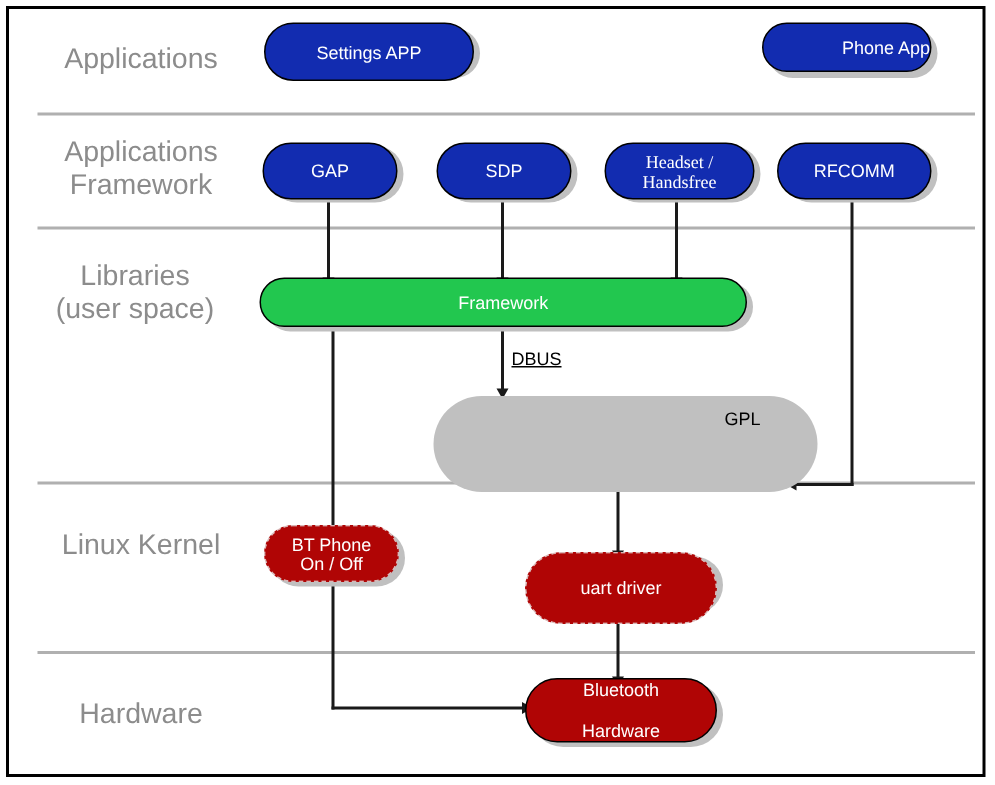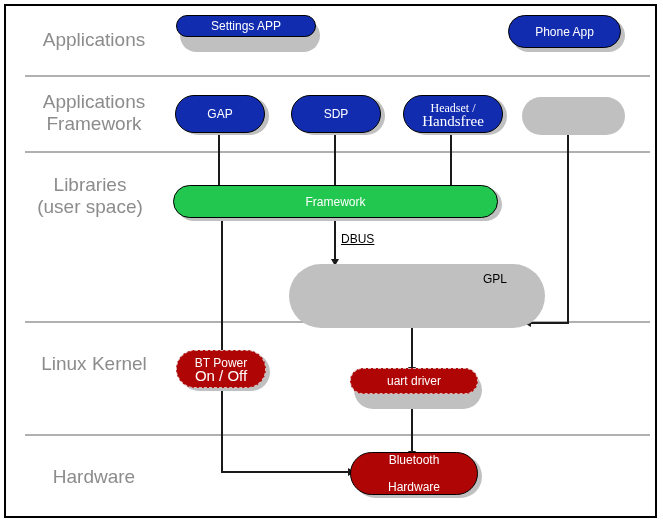--- a/index.html
+++ b/index.html
@@ -52,21 +52,21 @@
     align-items: center;
     justify-content: center;
     text-align: center;
     color: #ffffff;
     font-size: 12px;
     line-height: 14px;
     border: 1px solid #000000;
     z-index: 4;
   }
   .node .sub {
-    font-size: 15px;
+    font-size: 12px;
     line-height: 12px;
   }
   .node.blue  { background: #122CB0; border-radius: 999px; }
   .node.green { background: #22C74F; border-radius: 999px; }
   .node.red   { background: #B00505; border-radius: 999px; }
   .node.dashed { border: 1px dashed #d9b6b6; }
   
   .shadow {
     position: absolute;
     background: #c0c0c0;
@@ -168,54 +168,57 @@
   <div class="shadow" style="left:179px; top:97px;  width:90px;  height:38px;"></div>
   <div class="shadow" style="left:295px; top:97px;  width:90px;  height:38px;"></div>
   <div class="shadow" style="left:407px; top:97px;  width:100px; height:38px;"></div>
   <div class="shadow" style="left:522px; top:97px;  width:103px; height:38px;"></div>
   <div class="shadow" style="left:177px; top:188px; width:325px; height:33px;"></div>
   <div class="shadow" style="left:289px; top:264px; width:256px; height:64px;"></div>
   <div class="shadow" style="left:180px; top:353px; width:90px;  height:38px;"></div>
   <div class="shadow" style="left:354px; top:371px; width:128px; height:38px;"></div>
   <div class="shadow" style="left:354px; top:455px; width:128px; height:43px;"></div>
 
-  <div class="node blue" style="left:176px; top:15px; width:140px; height:22px;">
+  <div class="node blue" style="left:176px; top:15px; width:140px; height:39px;">
     <span>Settings APP</span>
   </div>
 
-  <div class="node blue" style="left:508px; top:15px; width:113px; height:33px;">
+  <div class="node blue" style="left:508px; top:15px; width:113px; height:33px;align-items:flex-end;">
     <span>Phone App</span>
   </div>
 
   <div class="node blue" style="left:175px; top:95px; width:90px; height:38px;">
     <span>GAP</span>
   </div>
 
   <div class="node blue" style="left:291px; top:95px; width:90px; height:38px;">
     <span>SDP</span>
   </div>
 
   <div class="node blue" style="left:403px; top:95px; width:100px; height:38px;font-family:Liberation Serif, serif;">
     <span>Headset /</span>
     <span class="sub">Handsfree</span>
   </div>
 
+  <div class="node blue" style="left:518px; top:95px; width:103px; height:38px;">
+    <span>RFCOMM</span>
+  </div>
 
   <div class="node green" style="left:173px; top:185px; width:325px; height:33px;">
     <span>Framework</span>
   </div>
 
   <div class="corner-tag" style="left:483px; top:272px;">GPL</div>
 
   <div class="node red dashed" style="left:176px; top:350px; width:90px; height:38px;">
-    <span>BT Power</span>
+    <span>BT Phone</span>
     <span class="sub">On / Off</span>
   </div>
 
-  <div class="node red dashed" style="left:350px; top:368px; width:128px; height:26px;">
+  <div class="node red dashed" style="left:350px; top:368px; width:128px; height:48px;">
     <span>uart driver</span>
   </div>
 
   <div class="node red" style="left:350px; top:452px; width:128px; height:43px;justify-content:space-between;">
     <span>Bluetooth</span>
     <span>Hardware</span>
   </div>
 
 </div>
 

